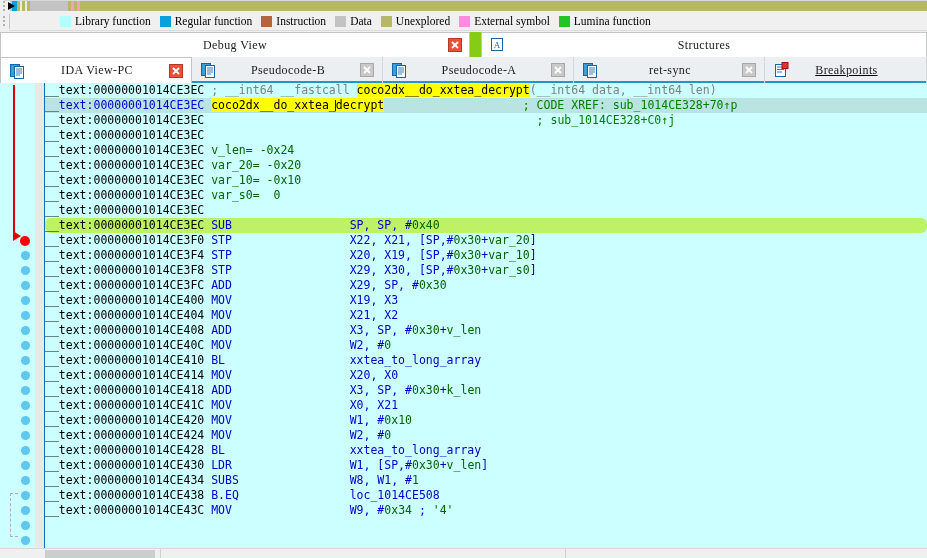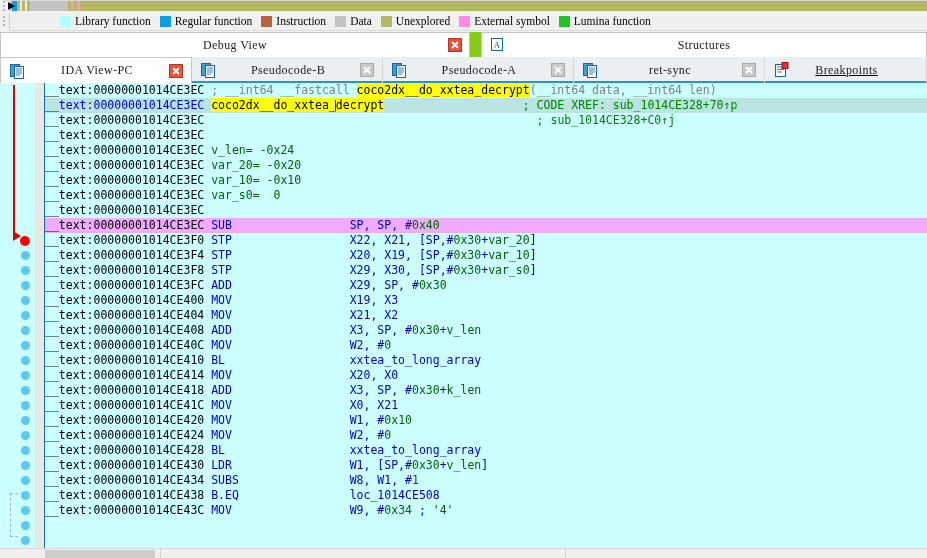--- a/index.html
+++ b/index.html
@@ -161,21 +161,21 @@
   
   #code {
     position: absolute; left: 45px; top: 0; width: 882px; height: 465px;
   }
   .row {
     position: relative; height: 15px; line-height: 15px; white-space: pre;
     font-family: "DejaVu Sans Mono", monospace;
     font-size: 11.5px;
   }
   .row.selected { background: #b9e4e2; }
-  .row.current  { background: #f0abfc; }
+  .row.current  { background: #bef264; border-radius: 6px; }
 
   .seg { color: #000000; }
   .row.selected .seg { color: #0000c8; }
   .row.current .seg { color: #000000; }
 
   .mnem  { color: #0000c8; }
   .row.current .mnem { color: #0000c8; }
   .opnd  { color: #0000c8; }
   .num   { color: #006400; }
   .var   { color: #006400; }

